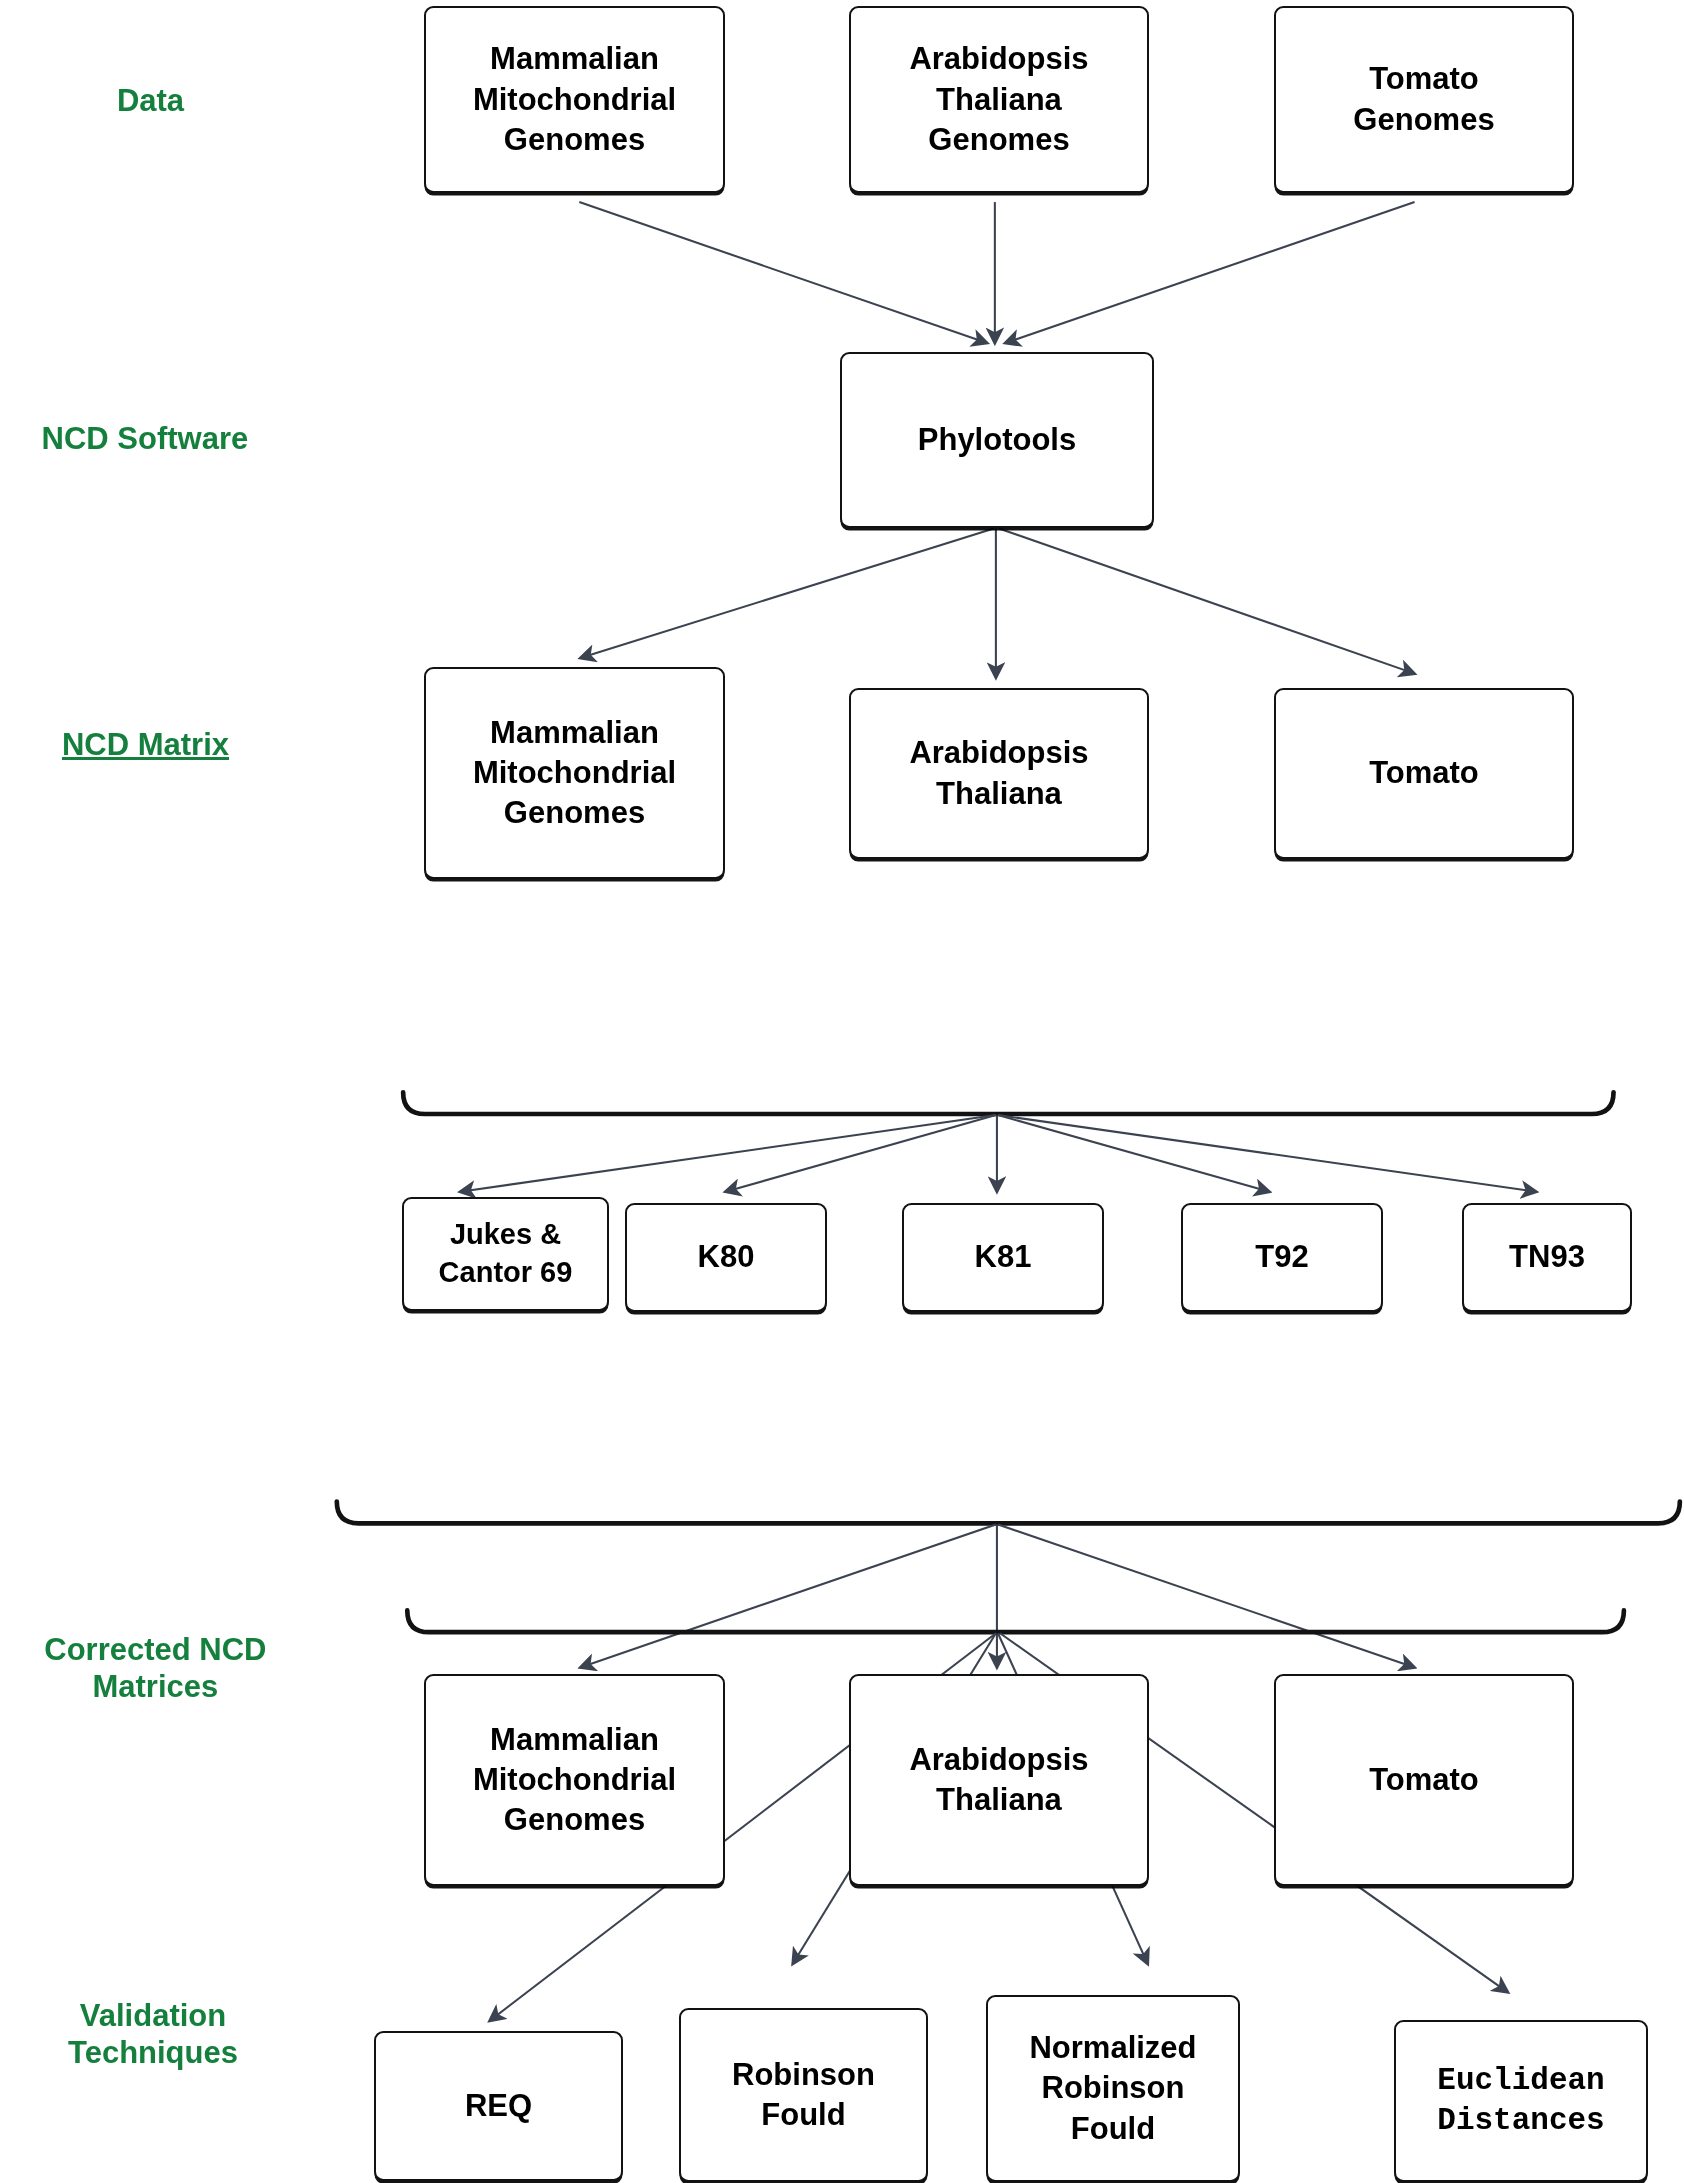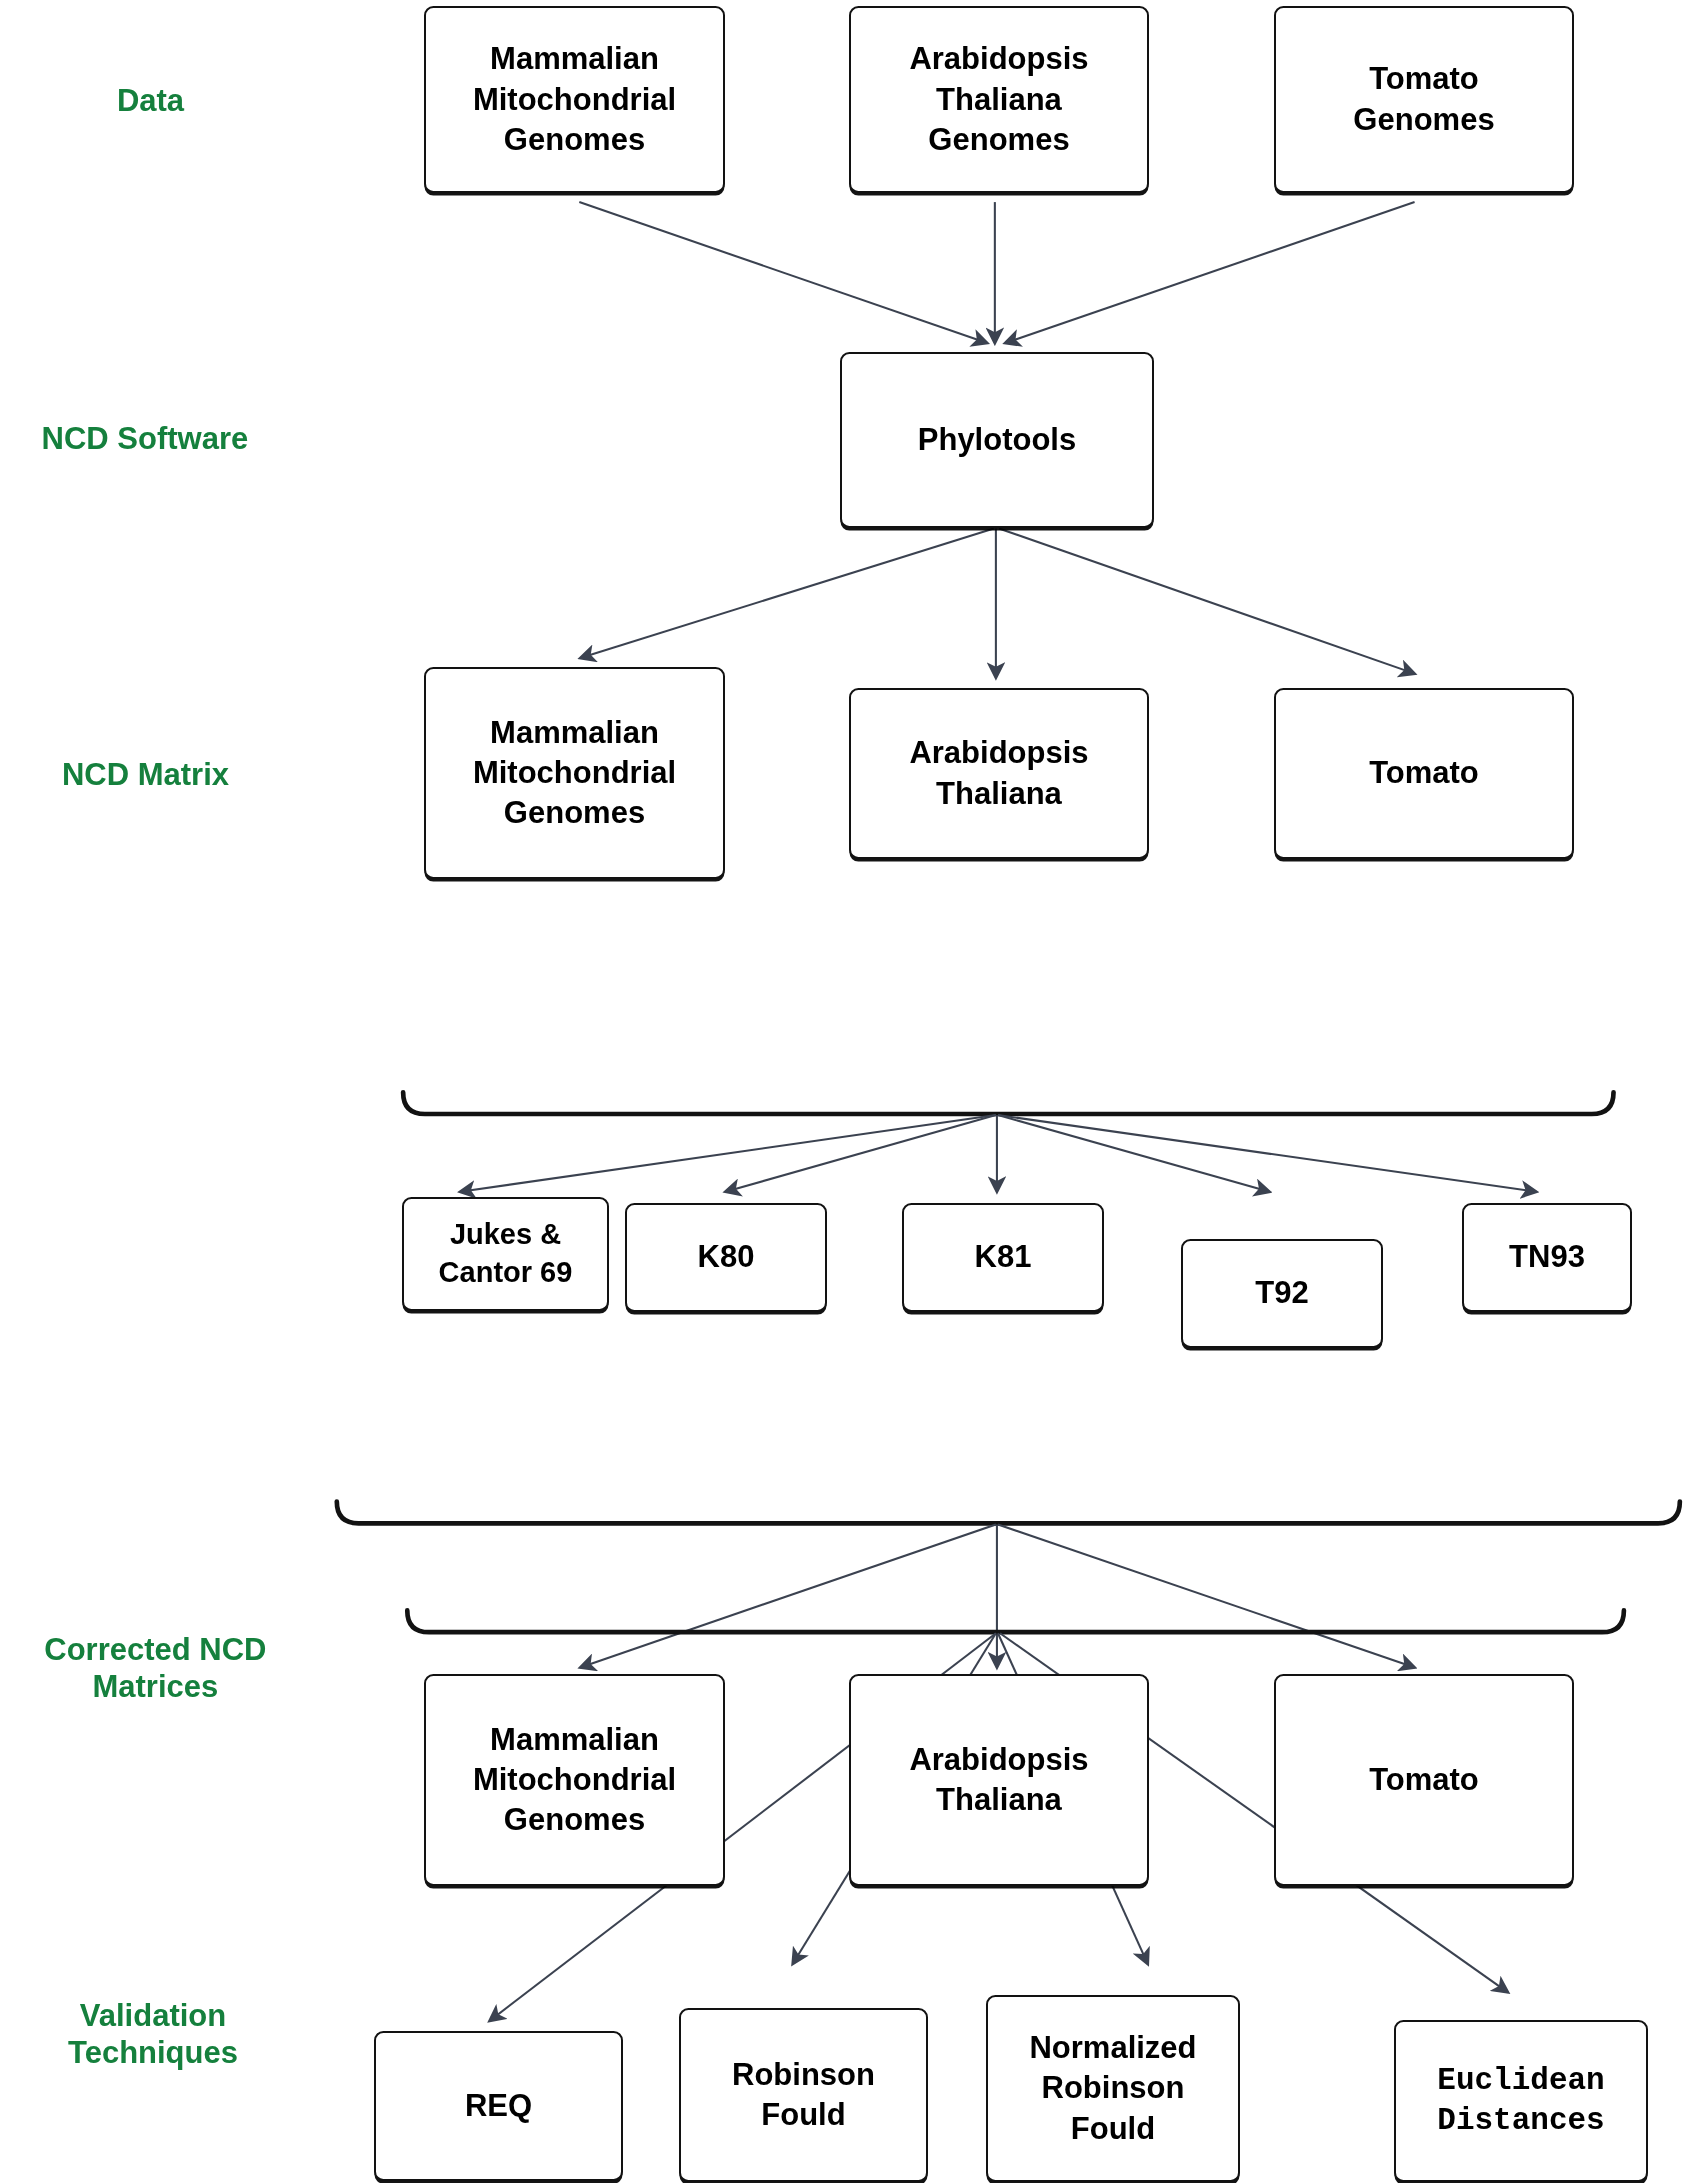--- a/index.html
+++ b/index.html
@@ -101,21 +101,21 @@
     <path class="edge-line" marker-end="url(#arrow)" d="M 1922 3152 L 945 3900"></path>
     <path class="edge-line" marker-end="url(#arrow)" d="M 1922 3152 L 1530 3790"></path>
     <path class="edge-line" marker-end="url(#arrow)" d="M 1926 3152 L 2215 3790"></path>
     <path class="edge-line" marker-end="url(#arrow)" d="M 1930 3152 L 2910 3845"></path>
   </svg>
 
   <div class="row-label" style="left:73px; top:83px; width:155px;">Data</div>
 
   <div class="row-label" style="left:10.4px; top:421px; width:269px;">NCD Software</div>
 
-  <div class="row-label" style="left:21px; top:757px; width:249px;">NCD Matrix</div>
+  <div class="row-label" style="left:21px; top:727px; width:249px;text-decoration:underline;">NCD Matrix</div>
 
 
   <div class="row-label" style="left:10.4px; top:1632px; width:290px;">Corrected NCD
 Matrices</div>
 
   <div class="row-label" style="left:31px; top:1998px; width:244px;">Validation
 Techniques</div>
 
   <div class="node" style="left:424px; top:6.2px; width:301px; height:187px;">Mammalian
 Mitochondrial
@@ -132,21 +132,21 @@
 Mitochondrial
 Genomes</div>
   <div class="node" style="left:849px; top:688px; width:300px; height:171px;">Arabidopsis
 Thaliana</div>
   <div class="node" style="left:1274px; top:688px; width:300px; height:171px;">Tomato</div>
 
   <div class="node" style="left:358px; top:1197px; width:207px; height:114px; font-size:29px;margin-left:44px;">Jukes &amp;
 Cantor 69</div>
   <div class="node" style="left:625px; top:1203px; width:202px; height:109px;">K80</div>
   <div class="node" style="left:902px; top:1203px; width:202px; height:109px;">K81</div>
-  <div class="node" style="left:1181px; top:1203px; width:202px; height:109px;margin-top:36px;">T92</div>
+  <div class="node" style="left:1181px; top:1203px; width:202px; height:109px;">T92</div>
   <div class="node" style="left:1462px; top:1203px; width:170px; height:109px;">TN93</div>
 
   <div class="node" style="left:424px; top:1674px; width:301px; height:212px;">Mammalian
 Mitochondrial
 Genomes</div>
   <div class="node" style="left:849px; top:1674px; width:300px; height:212px;">Arabidopsis
 Thaliana</div>
   <div class="node" style="left:1274px; top:1674px; width:300px; height:212px;">Tomato</div>
 
   <div class="node" style="left:363px; top:2031px; width:249px; height:150px;margin-left:11px;">REQ</div>

